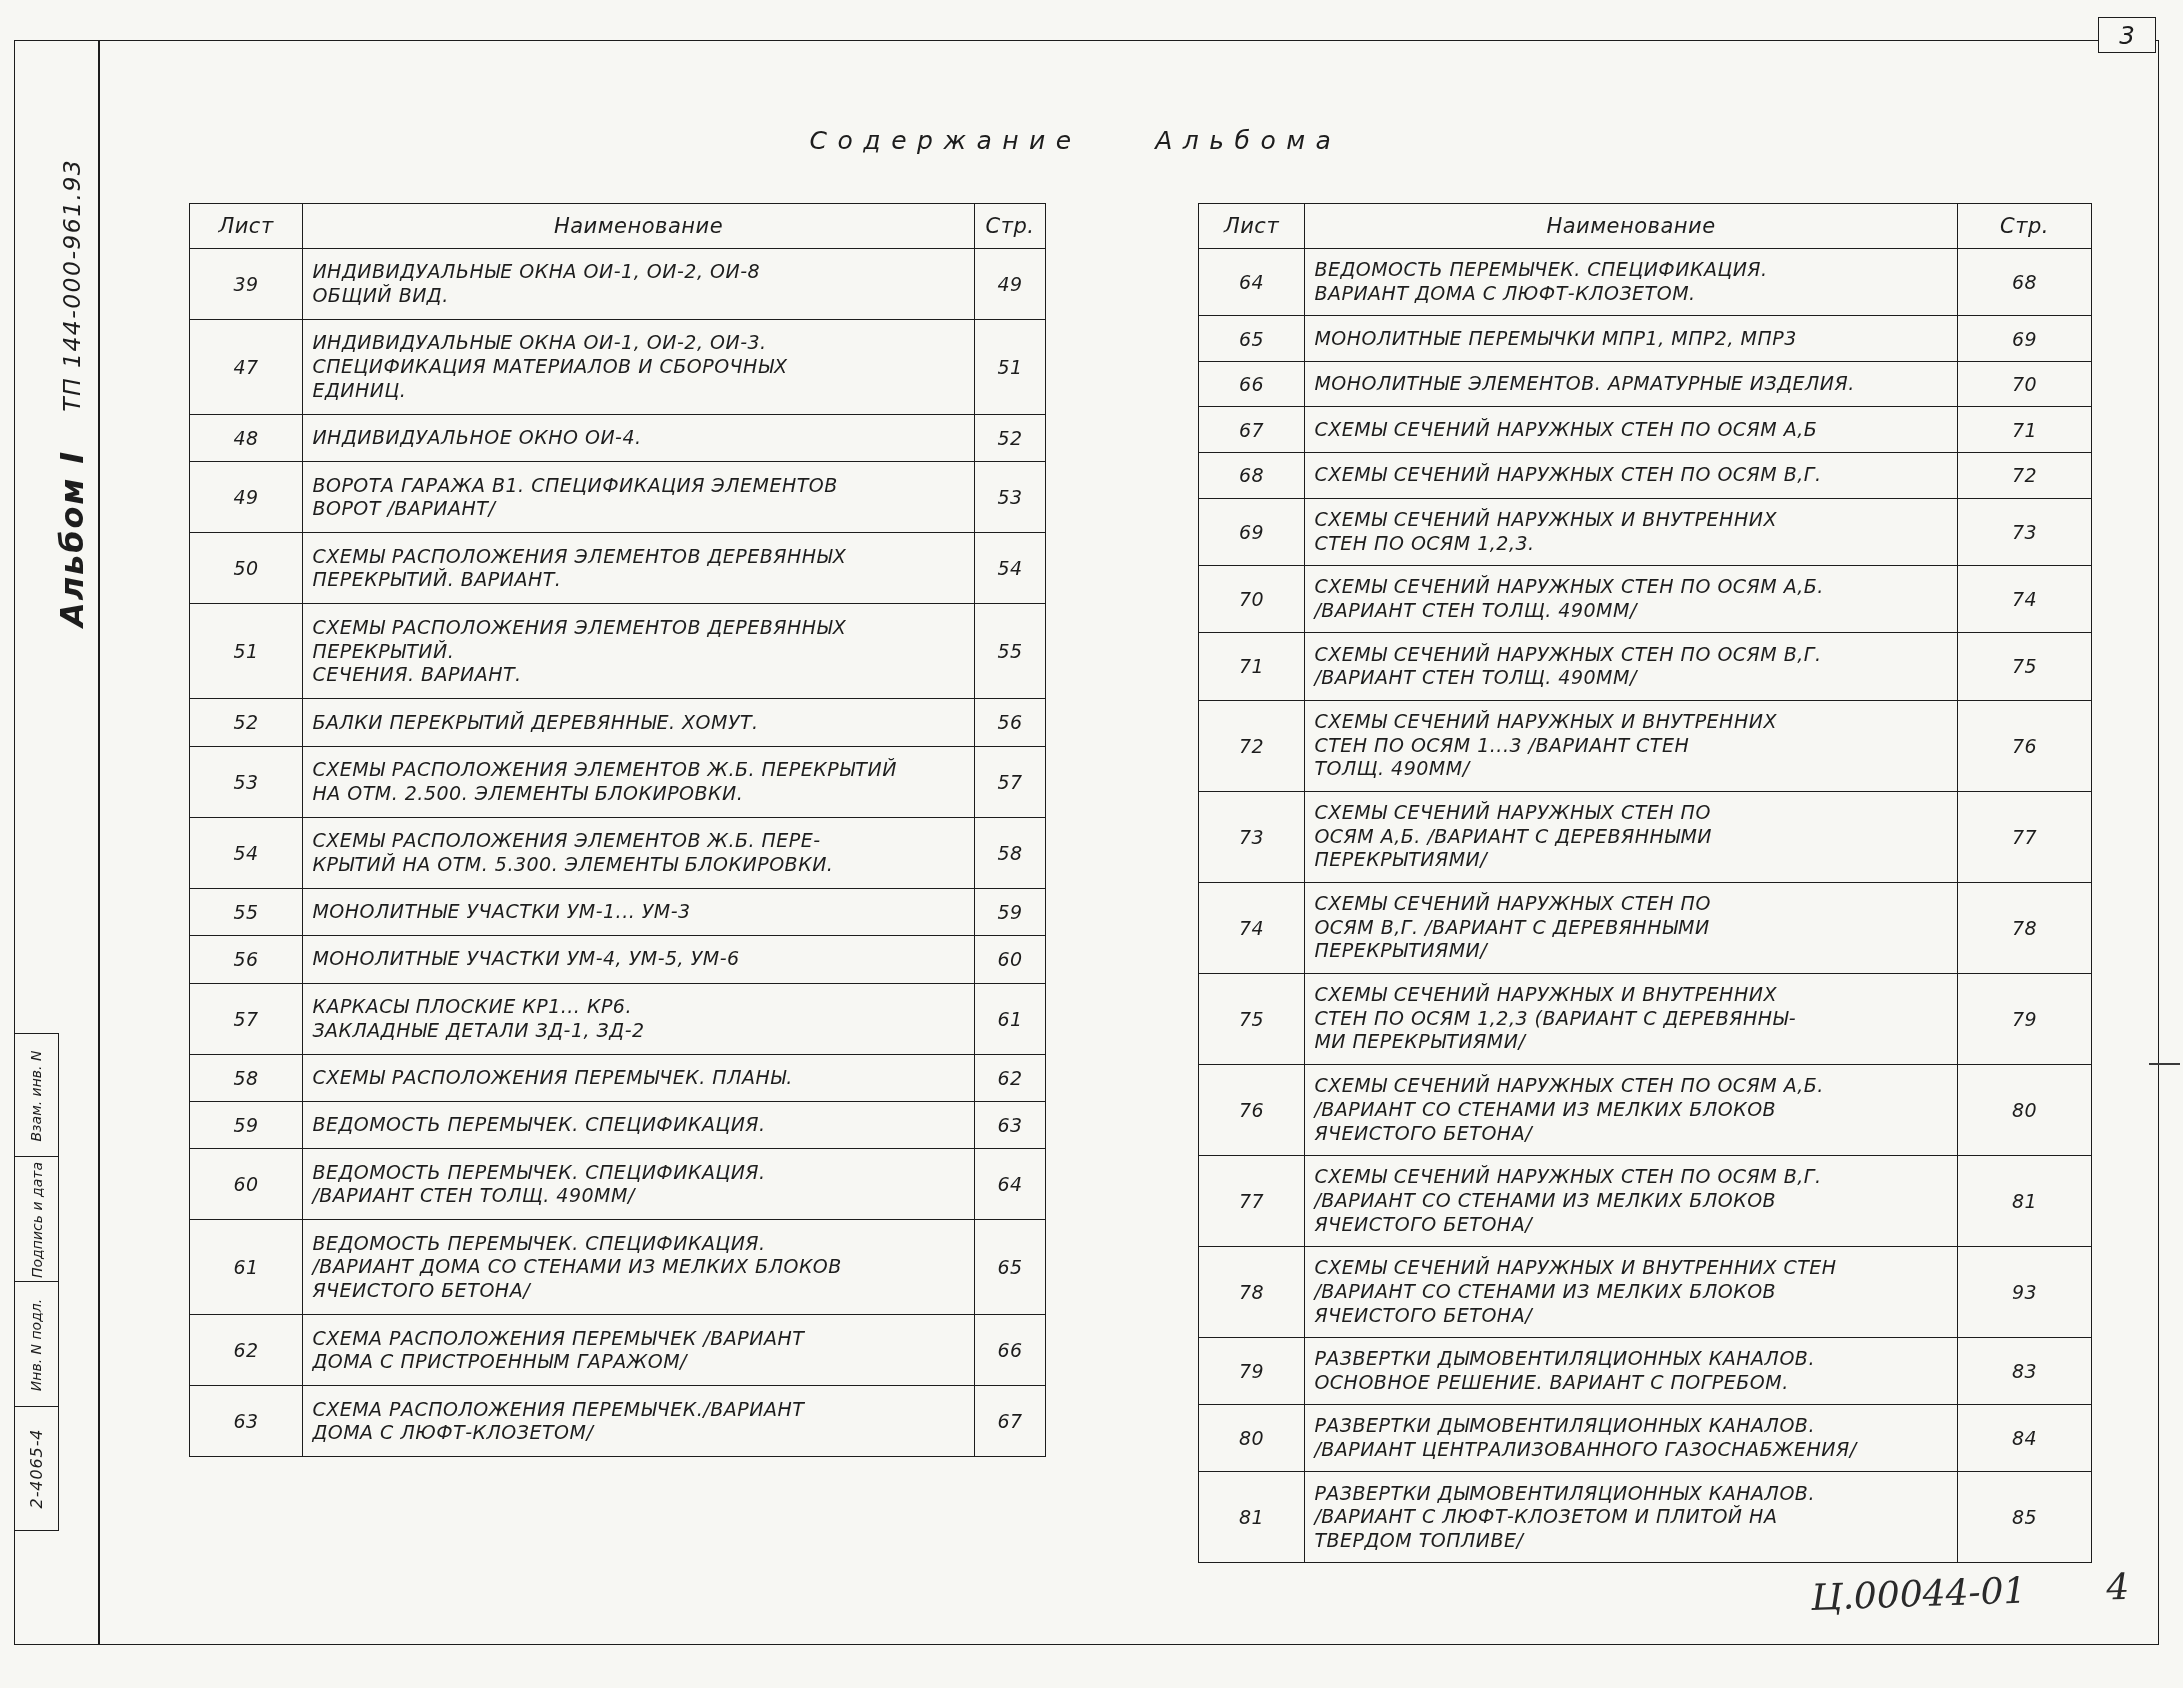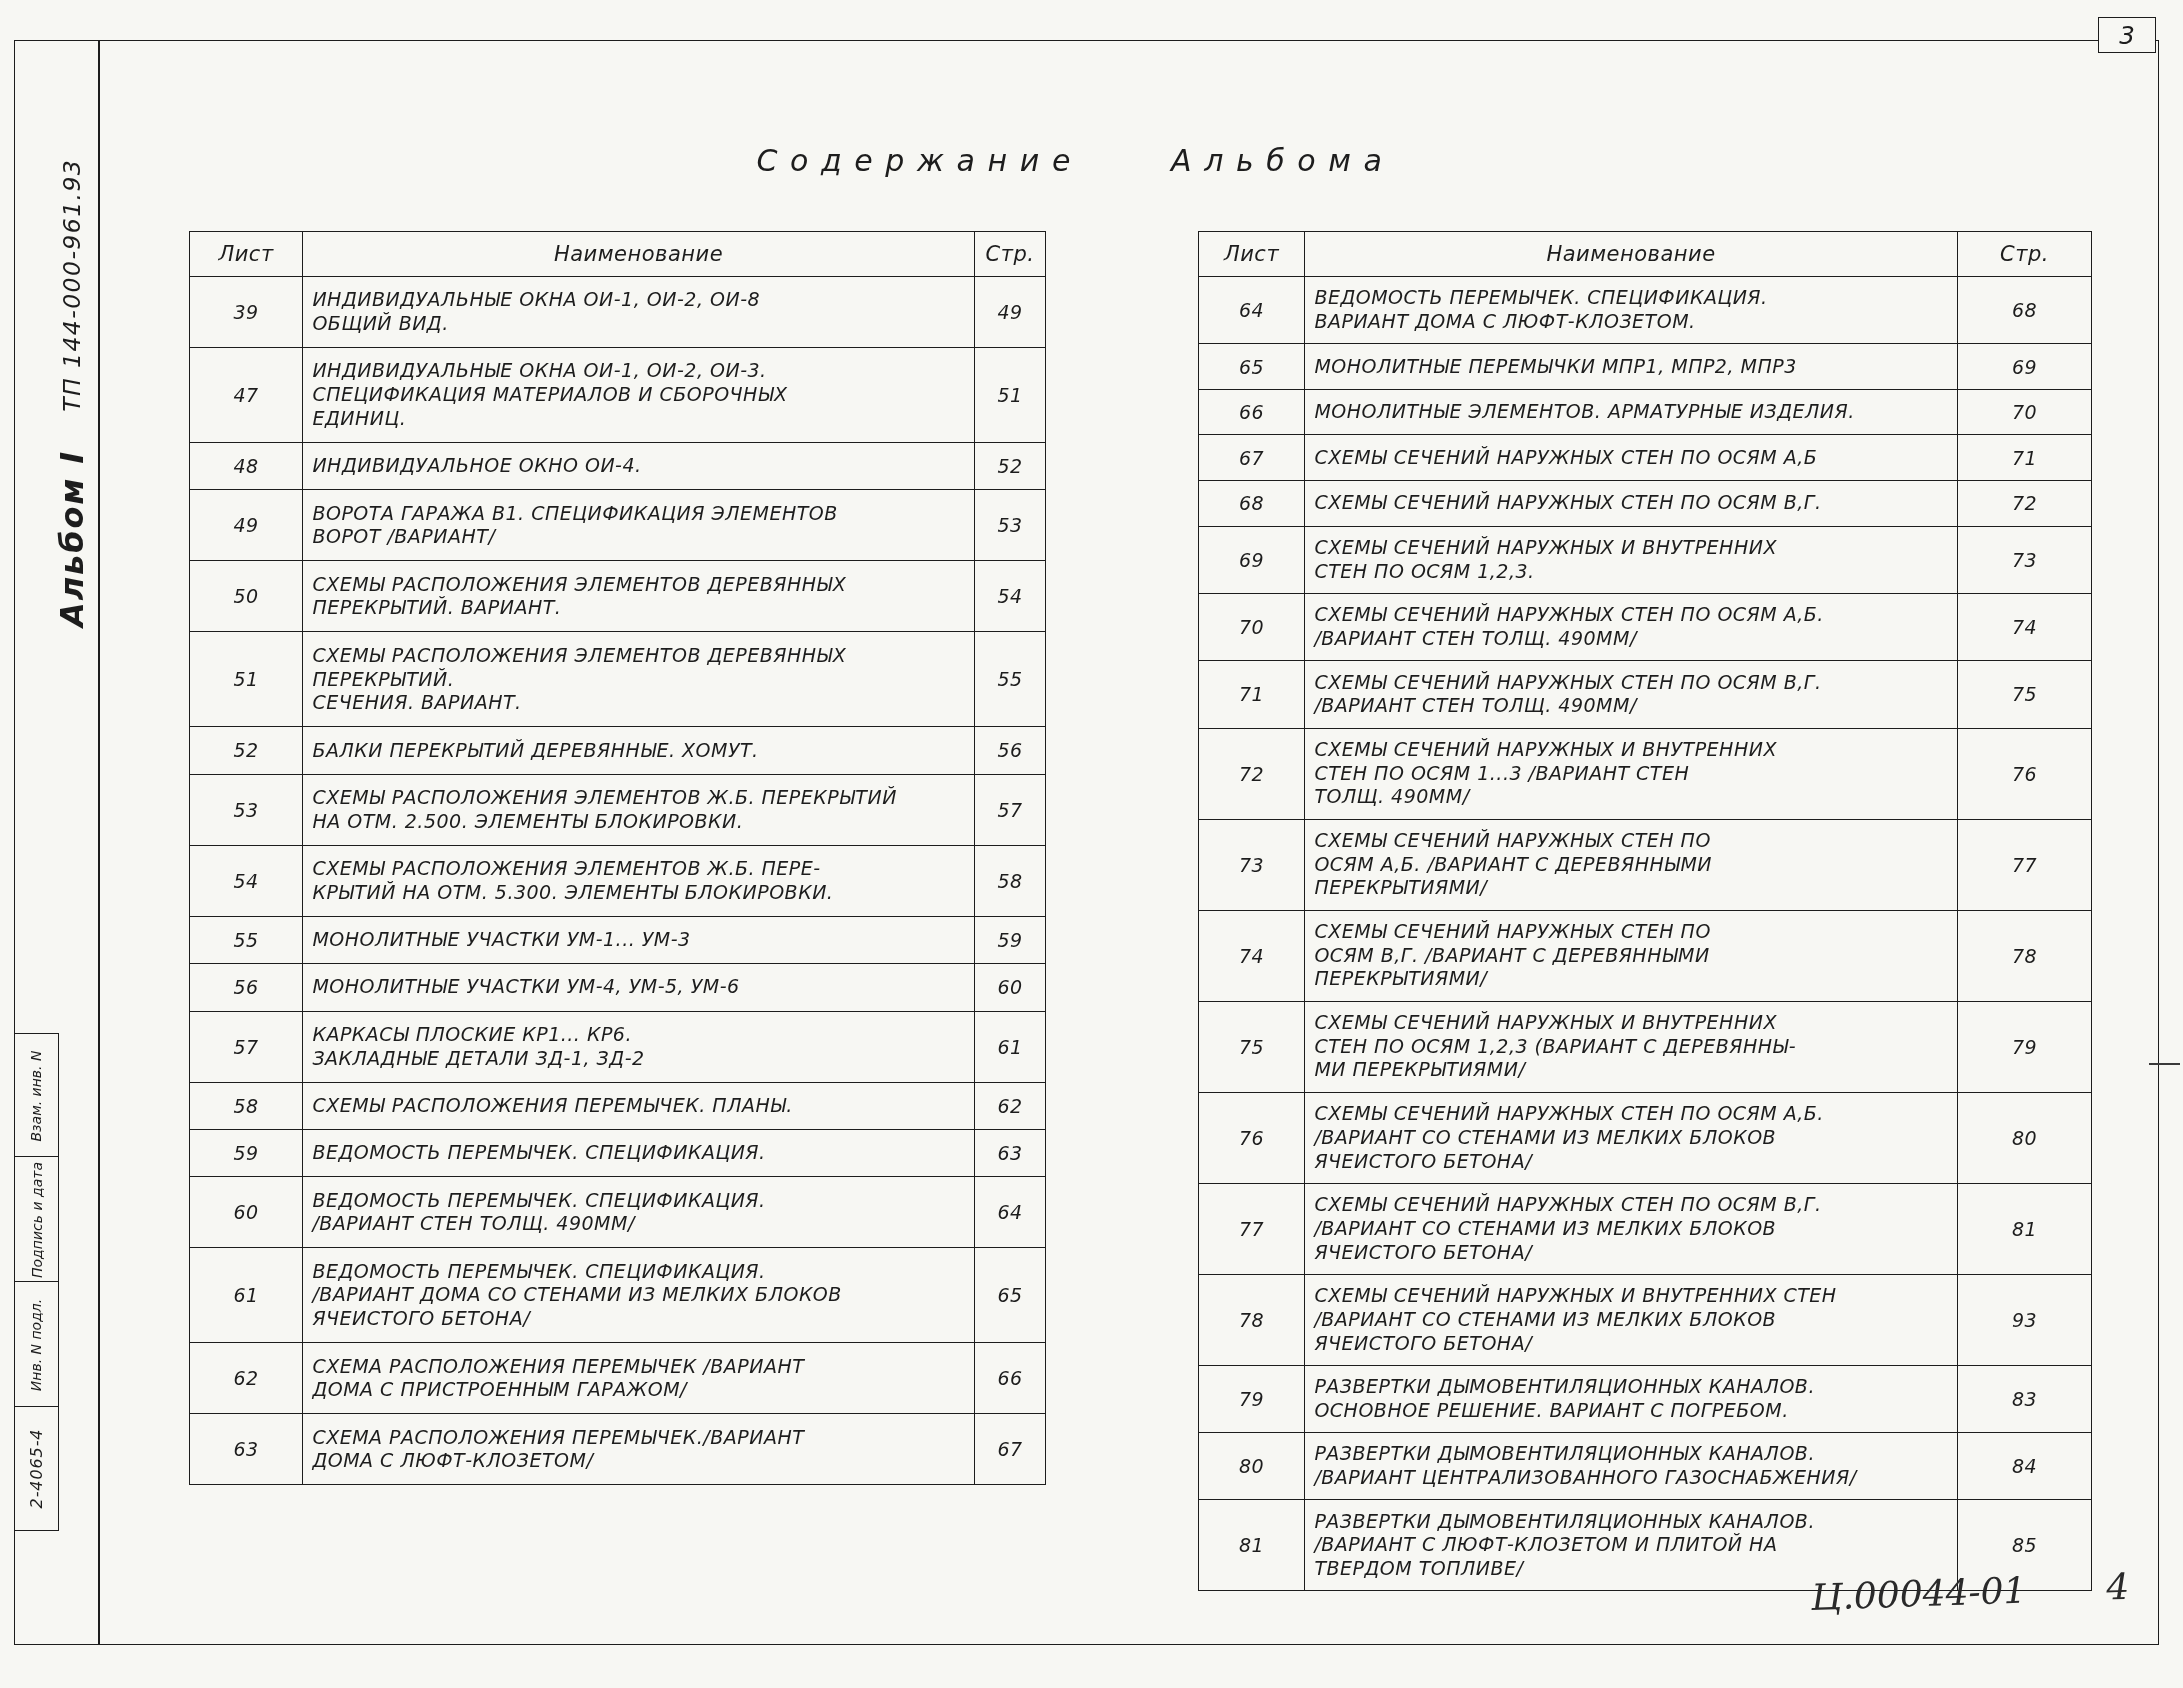--- a/index.html
+++ b/index.html
@@ -50,30 +50,30 @@
     box-sizing:border-box;border:1.9px solid #1d1d1d;margin-top:-1.9px;
     width:45px;display:flex;align-items:center;justify-content:center;
     background:#f7f7f3;
   }
   .stamp-cell span{transform:rotate(-90deg);white-space:nowrap;font-size:14px;}
   .stamp-cell.first{margin-top:0;}
   .stamp-cell.code span{font-size:16px;letter-spacing:0.9px;}
 
   
   .page-title{
-    left:604px;top:143px;width:943px;
-    text-align:center;font-size:30px;
+    left:604px;top:126px;width:943px;
+    text-align:center;font-size:25px;
     letter-spacing:0.42em;word-spacing:2.2em;
     white-space:nowrap;
   }
 
   
   table.doc-table{
     border-collapse:collapse;table-layout:fixed;width:100%;
-    font-size:19px;letter-spacing:0.5px;margin-top:28px;
+    font-size:19px;letter-spacing:0.5px;
   }
   table.doc-table th, table.doc-table td{
     border:1.9px solid #1d1d1d;
     font-weight:normal;
   }
   table.doc-table th{
     font-size:21px;height:42px;text-align:center;
   }
   td.col-sheet, td.col-page{text-align:center;vertical-align:middle;}
   td.col-name{

